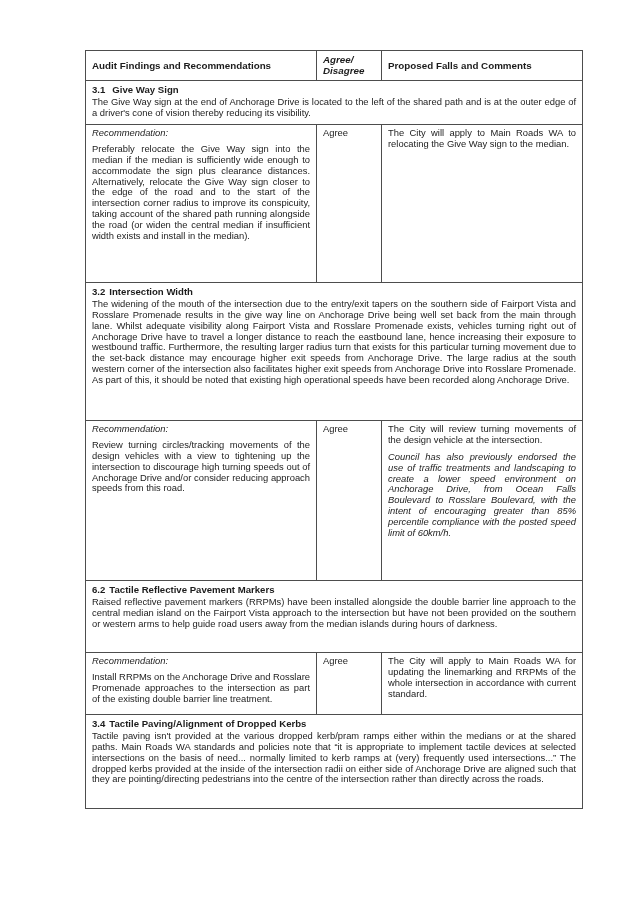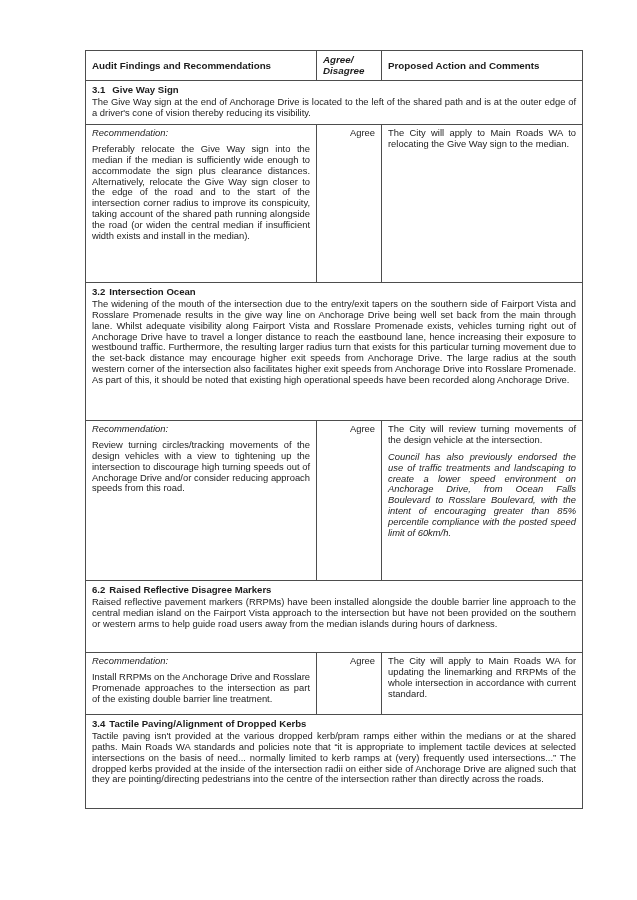--- a/index.html
+++ b/index.html
@@ -65,21 +65,20 @@
     text-align: justify;
   }
   p.body-text + p.body-text { margin-top: 6px; font-style: italic; }
   .rec-label {
     font-style: italic;
     margin: 0 0 4px 0;
   }
   .rec-cell p.body-text { margin-top: 5px; }
   .agree-cell {
     padding-left: 7px;
-    text-align: right;
   }
   .action-cell {
     padding-left: 7px;
     margin-top: 40px;
   }
 </style>
 </head>
 <body>
 
 <div class="page">
@@ -88,21 +87,21 @@
       <col style="width:231px">
       <col style="width:65px">
       <col style="width:201px">
     </colgroup>
 
     <tbody>
         <tr style="height:28px">
       <th>Audit Findings and Recommendations</th>
       <th class="agree-head">Agree/
 Disagree</th>
-      <th>Proposed Action and Comments</th>
+      <th>Proposed Falls and Comments</th>
     </tr>
 
     <tr style="height:44px">
       <td class="section-cell" colspan="3">
         <div class="sec-heading">
           <span class="sec-num wide">3.1</span><span>Give Way Sign</span>
         </div>
         <p class="body-text">The Give Way sign at the end of Anchorage Drive is located to the left of the shared path and is at the outer edge of a driver's cone of vision thereby reducing its visibility.</p>
       </td>
     </tr>
@@ -116,21 +115,21 @@
         <span>Agree</span>
       </td>
       <td class="action-cell">
         <p class="body-text">The City will apply to Main Roads WA to relocating the Give Way sign to the median.</p>
       </td>
     </tr>
 
     <tr style="height:138px">
       <td class="section-cell" colspan="3">
         <div class="sec-heading">
-          <span class="sec-num">3.2</span><span>Intersection Ocean</span>
+          <span class="sec-num">3.2</span><span>Intersection Width</span>
         </div>
         <p class="body-text">The widening of the mouth of the intersection due to the entry/exit tapers on the southern side of Fairport Vista and Rosslare Promenade results in the give way line on Anchorage Drive being well set back from the main through lane. Whilst adequate visibility along Fairport Vista and Rosslare Promenade exists, vehicles turning right out of Anchorage Drive have to travel a longer distance to reach the eastbound lane, hence increasing their exposure to westbound traffic. Furthermore, the resulting larger radius turn that exists for this particular turning movement due to the set-back distance may encourage higher exit speeds from Anchorage Drive. The large radius at the south western corner of the intersection also facilitates higher exit speeds from Anchorage Drive into Rosslare Promenade. As part of this, it should be noted that existing high operational speeds have been recorded along Anchorage Drive.</p>
       </td>
     </tr>
 
     <tr style="height:160px">
       <td class="rec-cell">
         <p class="rec-label">Recommendation:</p>
         <p class="body-text">Review turning circles/tracking movements of the design vehicles with a view to tightening up the intersection to discourage high turning speeds out of Anchorage Drive and/or consider reducing approach speeds from this road.</p>
       </td>
@@ -139,21 +138,21 @@
       </td>
       <td class="action-cell">
         <p class="body-text">The City will review turning movements of the design vehicle at the intersection.</p>
         <p class="body-text">Council has also previously endorsed the use of traffic treatments and landscaping to create a lower speed environment on Anchorage Drive, from Ocean Falls Boulevard to Rosslare Boulevard, with the intent of encouraging greater than 85% percentile compliance with the posted speed limit of 60km/h.</p>
       </td>
     </tr>
 
     <tr style="height:72px">
       <td class="section-cell" colspan="3">
         <div class="sec-heading">
-          <span class="sec-num">6.2</span><span>Raised Reflective Disagree Markers</span>
+          <span class="sec-num">6.2</span><span>Tactile Reflective Pavement Markers</span>
         </div>
         <p class="body-text">Raised reflective pavement markers (RRPMs) have been installed alongside the double barrier line approach to the central median island on the Fairport Vista approach to the intersection but have not been provided on the southern or western arms to help guide road users away from the median islands during hours of darkness.</p>
       </td>
     </tr>
 
     <tr style="height:62px">
       <td class="rec-cell">
         <p class="rec-label">Recommendation:</p>
         <p class="body-text">Install RRPMs on the Anchorage Drive and Rosslare Promenade approaches to the intersection as part of the existing double barrier line treatment.</p>
       </td>

